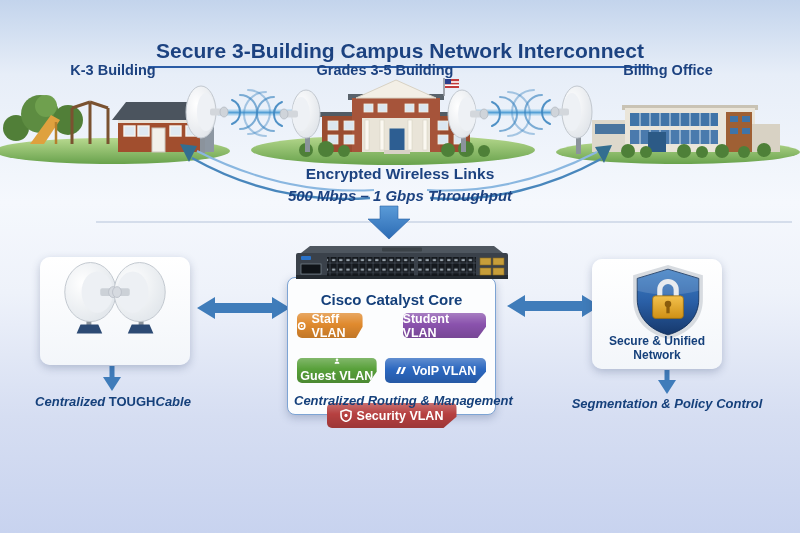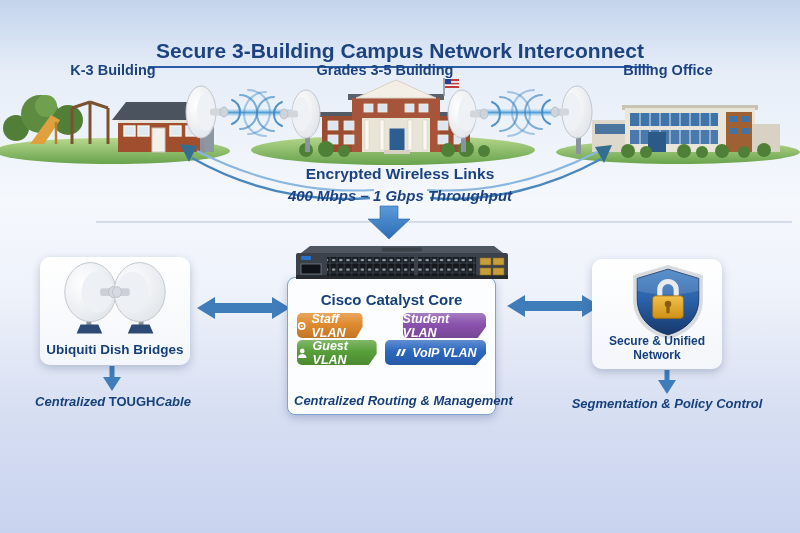--- a/index.html
+++ b/index.html
@@ -20,21 +20,21 @@
     border-radius:10px;box-shadow:0 3px 8px rgba(50,70,110,.28);}
   .card-lbl{position:absolute;left:0;right:0;bottom:8px;text-align:center;
     font-weight:bold;color:#15407b;}
   .ubiquiti-card{left:40px;top:257px;width:150px;height:108px;}
   .ubiquiti-card svg{position:absolute;left:11px;top:2px;}
   .ubiquiti-card .card-lbl{font-size:13.5px;}
   .cisco-card{left:287px;top:277px;width:209px;height:138px;background:#fcfdfe;
     border:1.5px solid #7da4d4;border-radius:8px;box-sizing:border-box;}
   .cisco-title{position:absolute;top:13px;left:0;right:0;text-align:center;
     font-weight:bold;font-size:15px;color:#15407b;}
-  .vlan-grid{position:absolute;top:35px;left:9px;right:9px;display:flex;flex-direction:column;gap:2px;font-style:italic;}
+  .vlan-grid{position:absolute;top:35px;left:9px;right:9px;display:flex;flex-direction:column;gap:20px;}
   .vlan-row{display:flex;gap:8px;justify-content:center;}
   .vlan{height:25px;display:flex;align-items:center;justify-content:center;gap:5px;
     color:#fff;font-weight:bold;font-size:12.5px;border-radius:5px;
     clip-path:polygon(0 0,100% 0,100% 55%,90% 100%,0 100%);
     background-image:linear-gradient(180deg,rgba(255,255,255,.25) 0%,rgba(255,255,255,0) 45%,rgba(0,0,0,.14) 100%);
     box-sizing:border-box;}
   .vlan-staff{width:88px;}
   .vlan-student{width:112px;margin-left:32px;}
   .vlan-guest{width:88px;}
   .vlan-voip{width:112px;}
@@ -257,21 +257,21 @@
       <path d="M667,370 V382" stroke="#3f7cba" stroke-width="5"></path>
       <polygon points="658,380 676,380 667,394" fill="#3f7cba"></polygon>
     </g>
   </svg>
 
   <div class="txt page-title">Secure 3-Building Campus Network Interconnect</div>
   <div class="txt bldg-lbl lbl-k2">K-3 Building</div>
   <div class="txt bldg-lbl lbl-g38">Grades 3-5 Building</div>
   <div class="txt bldg-lbl lbl-bo">Billing Office</div>
   <div class="txt ewl1">Encrypted Wireless Links</div>
-  <div class="txt ewl2">400 Mbps – 1 Gbps Throughput</div>
+  <div class="txt ewl2">500 Mbps – 1 Gbps Throughput</div>
 
   <div class="card ubiquiti-card">
     <svg width="128" height="76" viewBox="0 0 130 76">
       <defs>
         <radialGradient id="dishG2" cx="0.35" cy="0.35" r="0.9">
           <stop offset="0" stop-color="#ffffff"></stop>
             <stop offset="1" stop-color="#dae0e6"></stop>
         </radialGradient>
       </defs>
       <rect x="36" y="54" width="5" height="13" fill="#8b939c"></rect>
@@ -280,21 +280,20 @@
       <path d="M82,66 l18,0 l4,9 l-26,0 z" fill="#2c4a74"></path>
       <ellipse cx="40" cy="33" rx="26" ry="30" fill="url(#dishG2)" stroke="#c2c8cf"></ellipse>
       <ellipse cx="47" cy="33" rx="16" ry="21" fill="#edf0f4"></ellipse>
       <ellipse cx="90" cy="33" rx="26" ry="30" fill="url(#dishG2)" stroke="#c2c8cf"></ellipse>
       <ellipse cx="83" cy="33" rx="16" ry="21" fill="#edf0f4"></ellipse>
       <rect x="50" y="29" width="13" height="8" rx="2" fill="#ccd1d7"></rect>
       <rect x="67" y="29" width="13" height="8" rx="2" fill="#ccd1d7"></rect>
       <ellipse cx="63" cy="33" rx="4.5" ry="5.5" fill="#d6dae0" stroke="#b7bdc5" stroke-width="0.8"></ellipse>
       <ellipse cx="67" cy="33" rx="4.5" ry="5.5" fill="#d6dae0" stroke="#b7bdc5" stroke-width="0.8"></ellipse>
     </svg>
-    <div class="card-lbl">Ubiquiti Dish Bridges</div>
   </div>
   <div class="txt cap-left"><span class="it">Centralized </span><span class="bd">TOUGH</span><span class="it">Cable</span></div>
 
   <div class="switch-wrap">
     <svg width="216" height="42" viewBox="0 0 216 42">
       <defs>
         <pattern id="portPat" width="7.2" height="9.5" patternUnits="userSpaceOnUse">
           <rect x="0.5" y="0.5" width="6.2" height="8.5" rx="0.8" fill="#14181d"></rect>
           <rect x="2" y="5.5" width="3.2" height="2.2" fill="#9aa5ae"></rect>
         </pattern>
@@ -325,33 +324,42 @@
             <circle cx="6" cy="6" r="4" stroke="#fff" stroke-width="2" fill="none"></circle>
             <circle cx="6" cy="6" r="1.2" fill="#fff"></circle>
           </svg>
           <span>Staff VLAN</span>
         </div>
         <div class="vlan vlan-student" style="background-color: rgb(138, 82, 173);">
           <span>Student VLAN</span>
         </div>
       </div>
       <div class="vlan-row">
-        <div class="vlan vlan-guest" style="background-color: rgb(88, 160, 58);">
+        <div class="vlan vlan-guest" style="background-color: rgb(88, 160, 58); flex-direction: column;">
           <svg width="12" height="12" viewBox="0 0 12 12">
             <circle cx="6" cy="3.6" r="2.6" fill="#fff"></circle>
             <path d="M1.2,11.6 C1.2,8.6 3.3,7 6,7 C8.7,7 10.8,8.6 10.8,11.6 Z" fill="#fff"></path>
           </svg>
           <span>Guest VLAN</span>
         </div>
         <div class="vlan vlan-voip" style="background-color: rgb(44, 104, 192);">
           <svg width="13" height="11" viewBox="0 0 13 11">
             <path d="M2,9 L5,2 L7.5,2 L4.5,9 Z" fill="#fff"></path>
             <path d="M6.5,9 L9.5,2 L12,2 L9,9 Z" fill="#fff"></path>
           </svg>
           <span>VoIP VLAN</span>
+        </div>
+      </div>
+      <div class="vlan-row">
+        <div class="vlan vlan-security" style="background-color: rgb(182, 64, 64);">
+          <svg width="12" height="13" viewBox="0 0 12 13">
+            <path d="M6,0.8 L11,2.6 V6.2 C11,9.6 8.9,11.6 6,12.4 C3.1,11.6 1,9.6 1,6.2 V2.6 Z" fill="none" stroke="#fff" stroke-width="1.6"></path>
+            <circle cx="6" cy="6.4" r="1.6" fill="#fff"></circle>
+          </svg>
+          <span>Security VLAN</span>
         </div>
       </div>
     </div>
     <div class="crm">
       <span class="line"></span>
       <span class="crm-text">Centralized Routing &amp; Management</span>
       <span class="line"></span>
     </div>
   </div>
 

